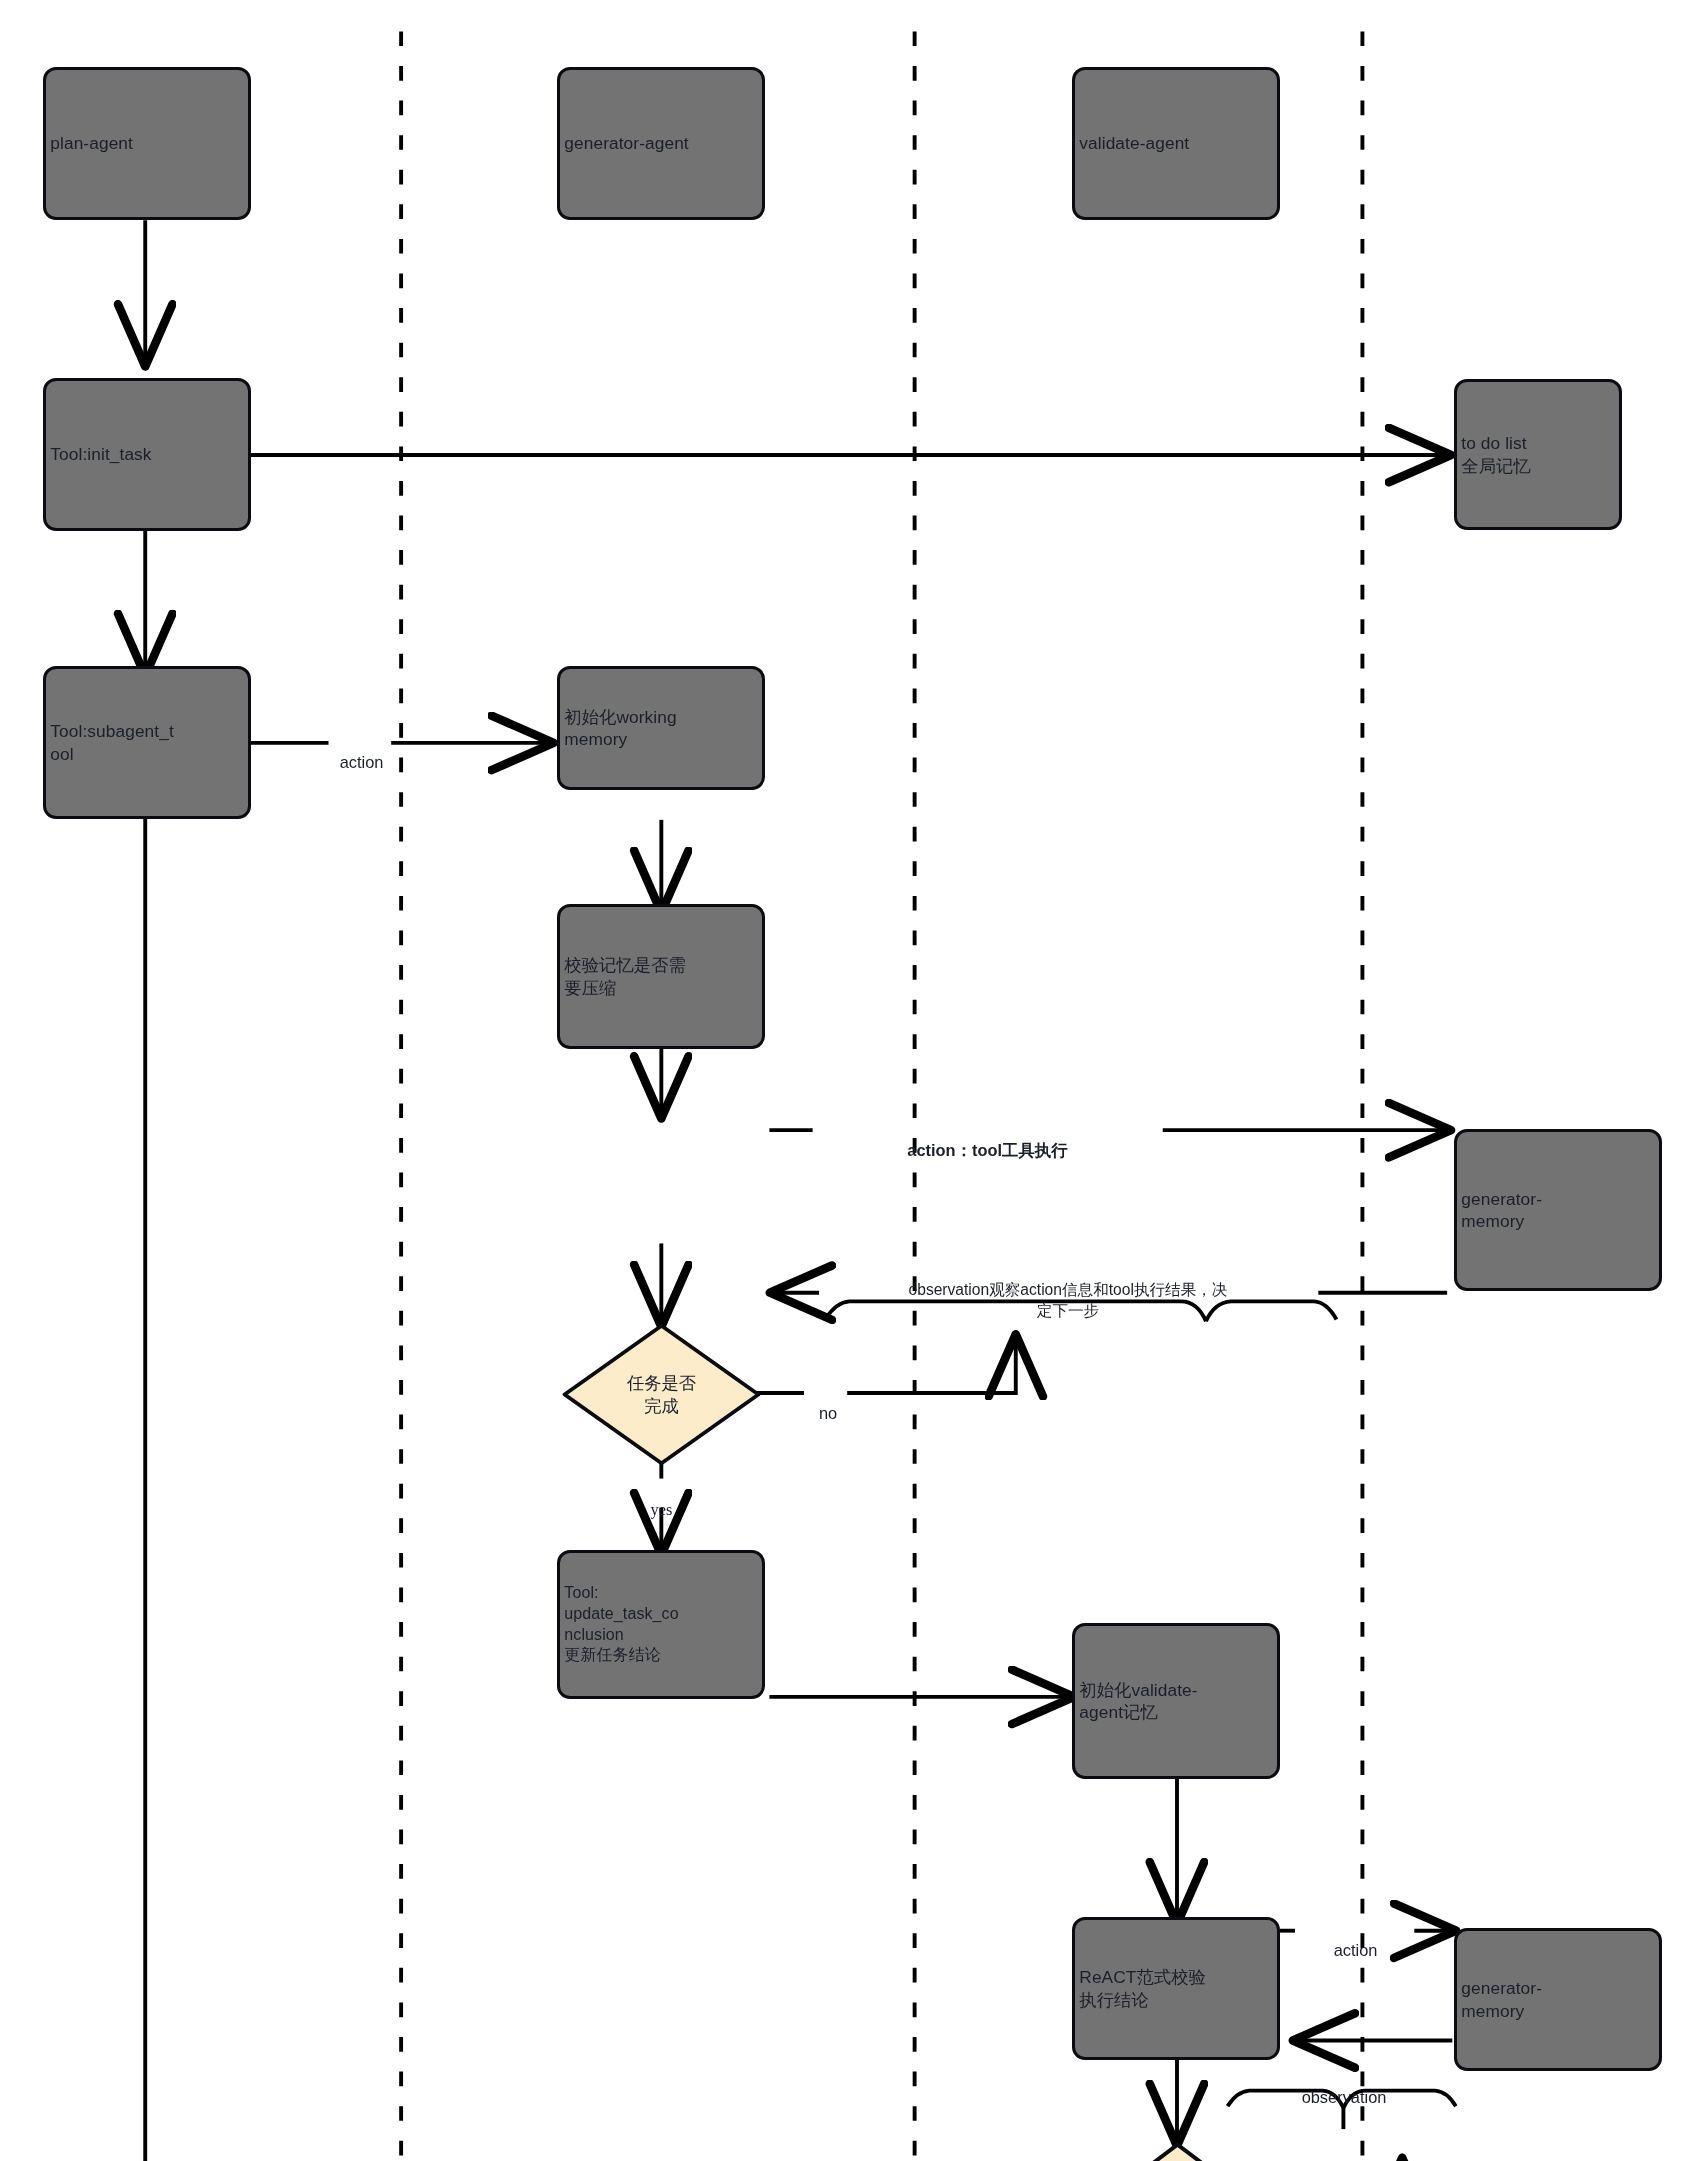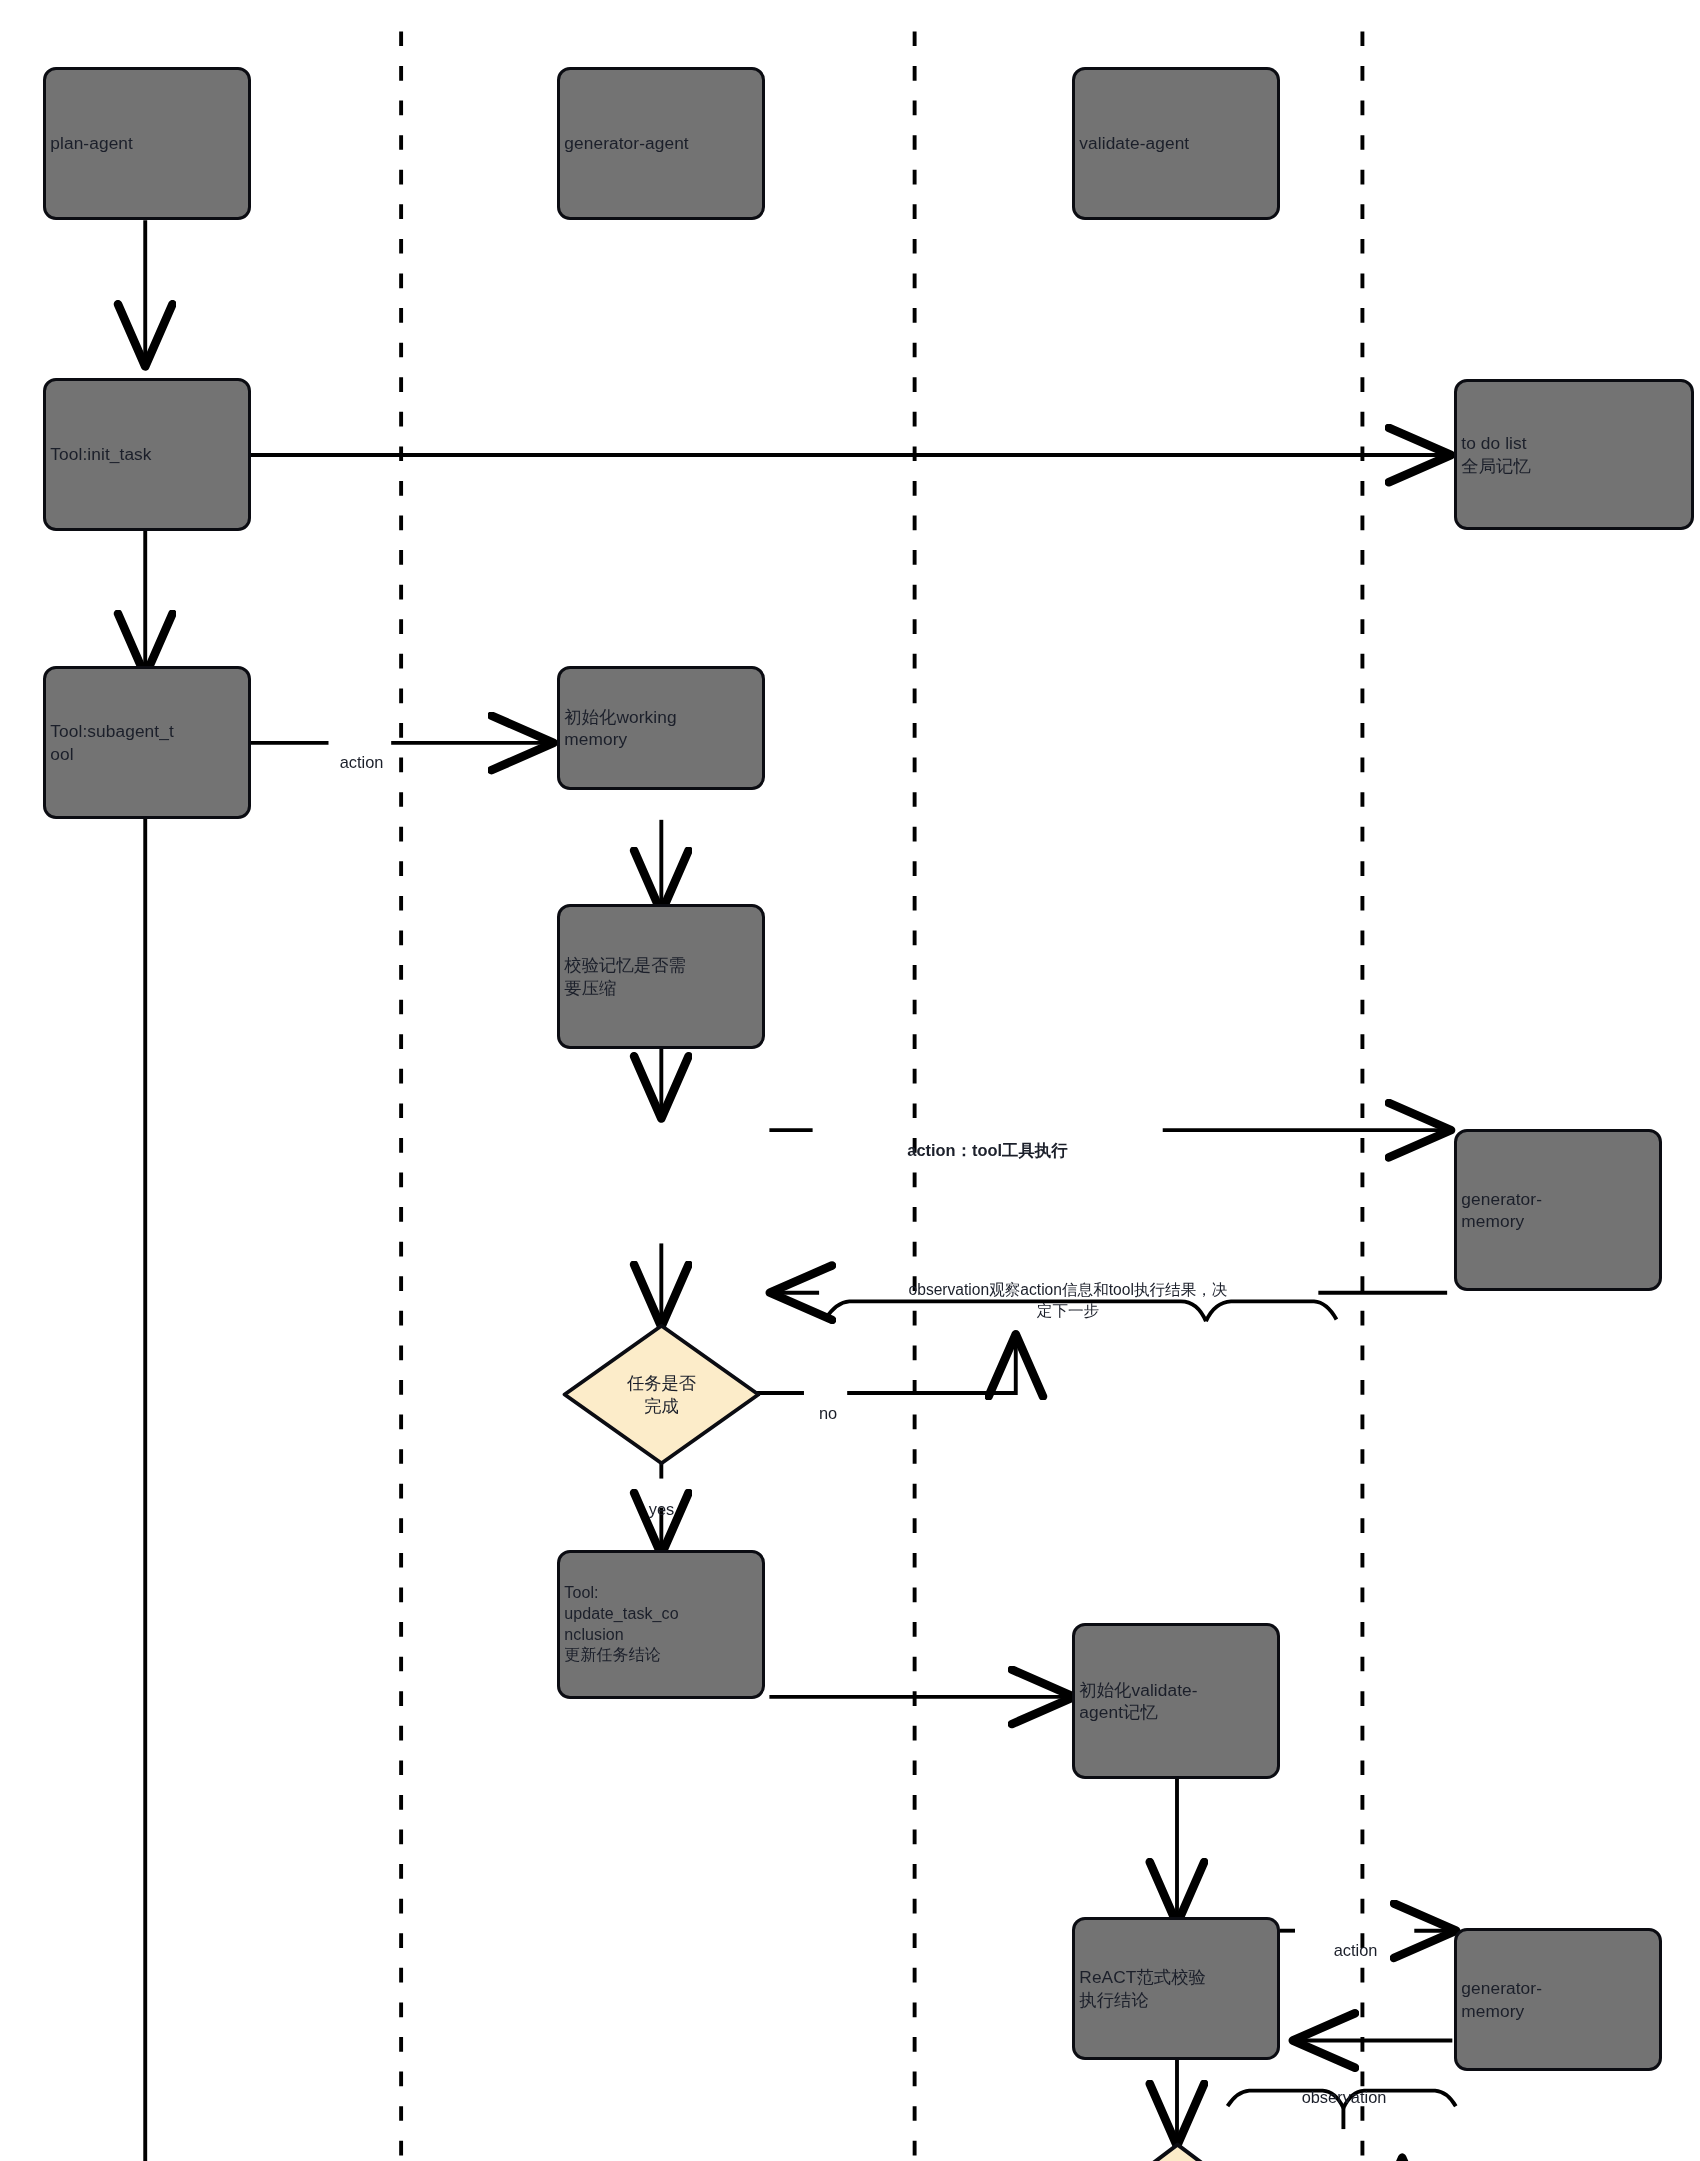--- a/index.html
+++ b/index.html
@@ -166,21 +166,21 @@
   </div>
 
   <div class="node" style="left:1072px; top:67px; width:208px; height:153px;">
     <span class="node-label">validate-agent</span>
   </div>
 
   <div class="node" style="left:43px; top:378px; width:208px; height:153px;">
     <span class="node-label">Tool:init_task</span>
   </div>
 
-  <div class="node" style="left:1454px; top:379px; width:240px; height:151px;">
+  <div class="node" style="left:1454px; top:379px; width:168px; height:151px;">
     <span class="node-label">to do list
 全局记忆</span>
   </div>
 
   <div class="node" style="left:43px; top:666px; width:208px; height:153px;">
     <span class="node-label">Tool:subagent_t
 ool</span>
   </div>
 
   <div class="node" style="left:557px; top:666px; width:208px; height:124px;">
@@ -247,21 +247,21 @@
 
   <div class="edge-label small" style="left:813px; top:1260px; width:510px;">
     <span>observation观察action信息和tool执行结果，决
 定下一步</span>
   </div>
 
   <div class="edge-label" style="left:804px; top:1382px; width:48px;">
     <span>no</span>
   </div>
 
-  <div class="edge-label" style="left:631px; top:1478px; width:61px;">
+  <div class="edge-label" style="left:631px; top:1478px; width:61px;font-family:Liberation Serif, serif;">
     <span>yes</span>
   </div>
 
   <div class="edge-label" style="left:1293px; top:1919px; width:125px;">
     <span>action</span>
   </div>
 
   <div class="edge-label" style="left:1262px; top:2066px; width:164px;">
     <span>observation</span>
   </div>

